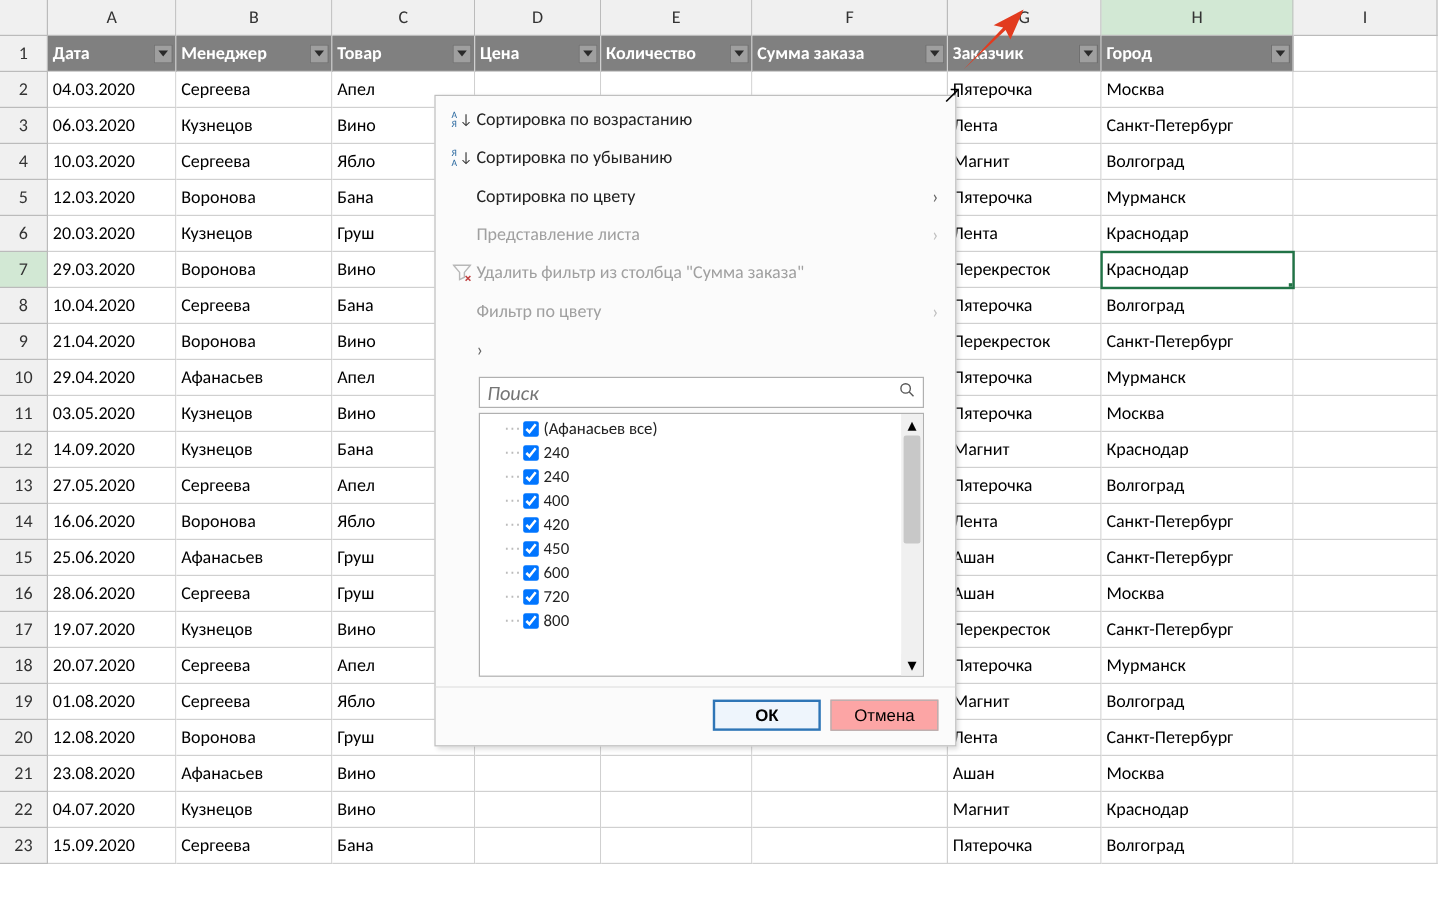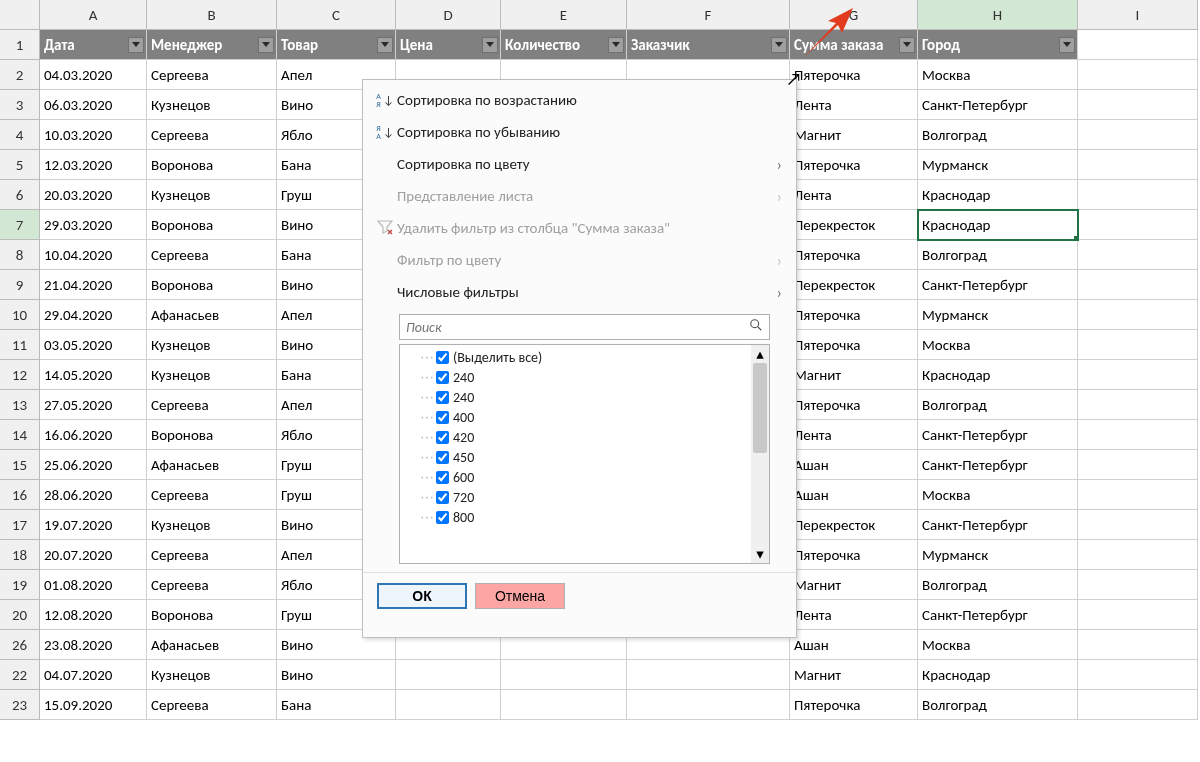--- a/index.html
+++ b/index.html
@@ -102,21 +102,21 @@
   .fm-search {
     margin: 6px 26px 4px 36px;
     display: flex;
     align-items: center;
     border: 1px solid #b0b0b0;
     background: #fff;
     height: 26px;
   }
   .fm-search input {
     flex:1; border:none; outline:none;
-    padding:0 6px; font-style:italic; color:#777; font-size:14px;
+    padding:0 6px; font-style:italic; color:#777; font-size:17px;
     font-family: inherit;
   }
   .fm-list {
     margin: 4px 26px 8px 36px;
     border: 1px solid #b0b0b0;
     background:#fff;
     height: 220px;
     overflow: hidden;
     position: relative;
   }
@@ -128,22 +128,22 @@
   .fm-chk input { margin-right:4px; }
   .fm-scroll {
     position:absolute; right:0; top:0; bottom:0; width:18px;
     background:#f0f0f0;
     display:flex; flex-direction:column;
   }
   .fm-scroll .ar { height:18px; display:flex;align-items:center;justify-content:center;background:#f0f0f0; }
   .fm-scroll .track { flex:1; position:relative; }
   .fm-scroll .thumb { position:absolute; top:0; left:2px; right:2px; height:90px; background:#c8c8c8; border-radius:2px;}
   .fm-buttons {
-    display:flex; justify-content:flex-start; gap:8px;
-    padding:10px 14px 28px;
+    display:flex; justify-content:flex-end; gap:8px;
+    padding:10px 14px 12px;
     border-top:1px solid #e0e0e0;
   }
   .fm-btn {
     min-width:90px; height:26px;
     border:1px solid #b0b0b0; background:#fca5a5;
     font-size:14px;
   }
   .fm-btn.primary { border:2px solid #2e75b6; background:#eef5fc; font-weight:600; }
 
   .sort-ico { display:flex; flex-direction:column; align-items:center; font-size:8px; line-height:8px; color:#2c6aa0; }
@@ -179,22 +179,22 @@
     <div class="hdr">F</div>
     <div class="hdr">G</div>
     <div class="hdr sel">H</div>
     <div class="hdr">I</div>
     <div class="rowhdr">1</div>
     <div class="thdr">Дата<span class="dd"></span></div>
     <div class="thdr">Менеджер<span class="dd"></span></div>
     <div class="thdr">Товар<span class="dd"></span></div>
     <div class="thdr">Цена<span class="dd"></span></div>
     <div class="thdr">Количество<span class="dd"></span></div>
+    <div class="thdr">Сумма заказа<span class="dd"></span></div>
     <div class="thdr">Заказчик<span class="dd"></span></div>
-    <div class="thdr">Сумма заказа<span class="dd"></span></div>
     <div class="thdr">Город<span class="dd"></span></div>
     <div class="cell"></div>
     <div class="rowhdr">2</div>
     <div class="cell">04.03.2020</div>
     <div class="cell">Сергеева</div>
     <div class="cell">Апел</div>
     <div class="cell"></div>
     <div class="cell"></div>
     <div class="cell"></div>
     <div class="cell">Пятерочка</div>
@@ -284,21 +284,21 @@
     <div class="cell">03.05.2020</div>
     <div class="cell">Кузнецов</div>
     <div class="cell">Вино</div>
     <div class="cell"></div>
     <div class="cell"></div>
     <div class="cell"></div>
     <div class="cell">Пятерочка</div>
     <div class="cell">Москва</div>
     <div class="cell"></div>
     <div class="rowhdr">12</div>
-    <div class="cell">14.05.2020</div>
+    <div class="cell">14.09.2020</div>
     <div class="cell">Кузнецов</div>
     <div class="cell">Бана</div>
     <div class="cell"></div>
     <div class="cell"></div>
     <div class="cell"></div>
     <div class="cell">Магнит</div>
     <div class="cell">Краснодар</div>
     <div class="cell"></div>
     <div class="rowhdr">13</div>
     <div class="cell">27.05.2020</div>
@@ -373,21 +373,21 @@
     <div class="rowhdr">20</div>
     <div class="cell">12.08.2020</div>
     <div class="cell">Воронова</div>
     <div class="cell">Груш</div>
     <div class="cell"></div>
     <div class="cell"></div>
     <div class="cell"></div>
     <div class="cell">Лента</div>
     <div class="cell">Санкт-Петербург</div>
     <div class="cell"></div>
-    <div class="rowhdr">26</div>
+    <div class="rowhdr">21</div>
     <div class="cell">23.08.2020</div>
     <div class="cell">Афанасьев</div>
     <div class="cell">Вино</div>
     <div class="cell"></div>
     <div class="cell"></div>
     <div class="cell"></div>
     <div class="cell">Ашан</div>
     <div class="cell">Москва</div>
     <div class="cell"></div>
     <div class="rowhdr">22</div>
@@ -452,40 +452,39 @@
     </span>
     <span class="lbl">Удалить фильтр из столбца "Сумма заказа"</span>
   </div>
   <div class="fm-item disabled">
     <span class="ico"></span>
     <span class="lbl">Фильтр по цвету</span>
     <span class="chev">›</span>
   </div>
   <div class="fm-item">
     <span class="ico"></span>
-    <span class="lbl">Числовые фильтры</span>
     <span class="chev">›</span>
   </div>
 
   <div class="fm-search">
     <input type="text" placeholder="Поиск" style="">
     <span style="padding:0 6px;color:#666">
       <svg width="14" height="14" viewBox="0 0 16 16">
           <circle cx="6.5" cy="6.5" r="4.5" fill="none" stroke="#555" stroke-width="1.3"></circle>
           <line x1="10" y1="10" x2="14" y2="14" stroke="#555" stroke-width="1.3"></line>
         </svg>
     </span>
   </div>
 
   <div class="fm-list">
     <div class="fm-list-inner" id="fm-list-inner">
         <div class="fm-chk">
           <span style="color: rgb(187, 187, 187); margin-right: 2px;">⋯</span>
           <input type="checkbox" checked="" style="">
-          <span>(Выделить все)</span>
+          <span>(Афанасьев все)</span>
         </div>
         <div class="fm-chk">
           <span style="color: rgb(187, 187, 187); margin-right: 2px;">⋯</span>
           <input type="checkbox" checked="" style="">
           <span>240</span>
         </div>
         <div class="fm-chk">
           <span style="color: rgb(187, 187, 187); margin-right: 2px;">⋯</span>
           <input type="checkbox" checked="" style="">
           <span>240</span>

